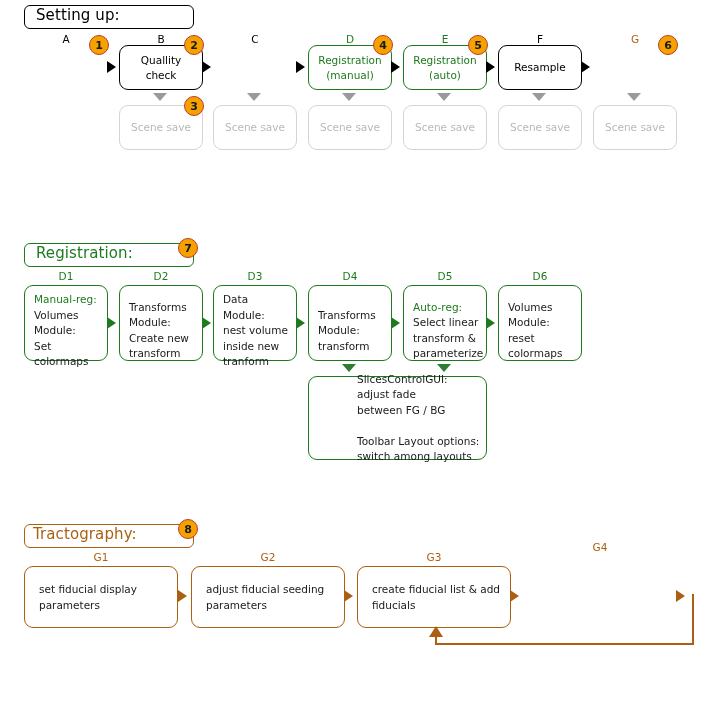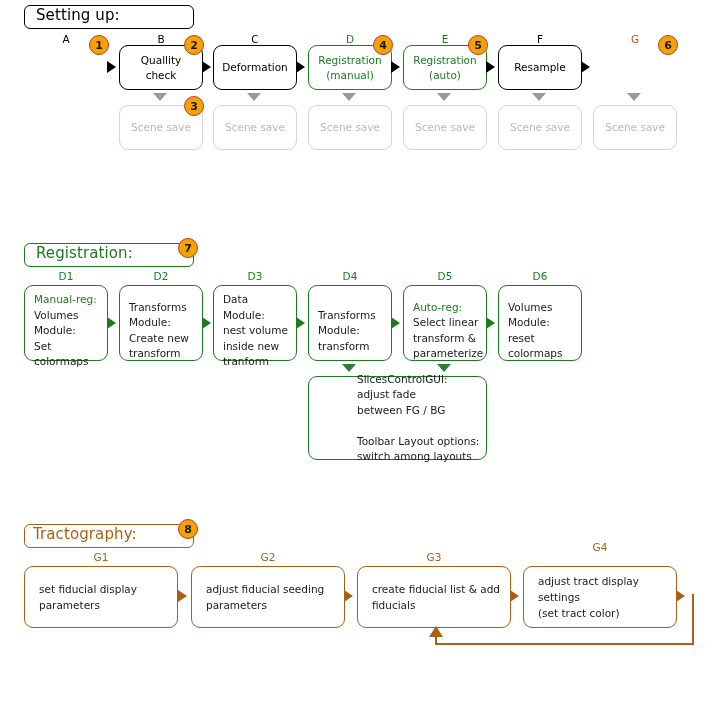--- a/index.html
+++ b/index.html
@@ -167,23 +167,20 @@
   <div class="col-label" style="left:119px;top:33px;width:84px;">B</div>
   <div class="col-label" style="left:213px;top:33px;width:84px;">C</div>
   <div class="col-label green" style="left:308px;top:33px;width:84px;">D</div>
   <div class="col-label green" style="left:403px;top:33px;width:84px;">E</div>
   <div class="col-label" style="left:498px;top:33px;width:84px;">F</div>
   <div class="col-label brown" style="left:593px;top:33px;width:84px;">G</div>
 
   <div class="node" style="left:119px;top:45px;width:84px;height:45px;">
     <div class="txt">Quallity check</div>
   </div>
-  <div class="node" style="left:213px;top:45px;width:84px;height:45px;">
-    <div class="txt">Deformation</div>
-  </div>
   <div class="node green" style="left:308px;top:45px;width:84px;height:45px;">
     <div class="txt">Registration
 (manual)</div>
   </div>
   <div class="node green" style="left:403px;top:45px;width:84px;height:45px;">
     <div class="txt">Registration
 (auto)</div>
   </div>
   <div class="node" style="left:498px;top:45px;width:84px;height:45px;">
     <div class="txt">Resample</div>
@@ -320,24 +317,20 @@
 parameters</div>
   </div>
   <div class="node tract" style="left:191px;top:566px;width:154px;height:62px;">
     <div class="txt">adjust fiducial seeding
 parameters</div>
   </div>
   <div class="node tract" style="left:357px;top:566px;width:154px;height:62px;">
     <div class="txt">create fiducial list &amp; add
 fiducials</div>
   </div>
-  <div class="node tract" style="left:523px;top:566px;width:154px;height:62px;">
-    <div class="txt">adjust tract display settings
-(set tract color)</div>
-  </div>
 
   <div class="arrow-r brown" style="left:178px;top:590px;"></div>
   <div class="arrow-r brown" style="left:344px;top:590px;"></div>
   <div class="arrow-r brown" style="left:510px;top:590px;"></div>
   <div class="arrow-r brown" style="left:676px;top:590px;"></div>
 
   <div class="loop-line" style="left:692px;top:594px;width:2px;height:51px;"></div>
   <div class="loop-line" style="left:435px;top:643px;width:259px;height:2px;"></div>
   <div class="loop-line" style="left:435px;top:635px;width:2px;height:10px;"></div>
   <div class="arrow-u" style="left:429px;top:626px;"></div>

